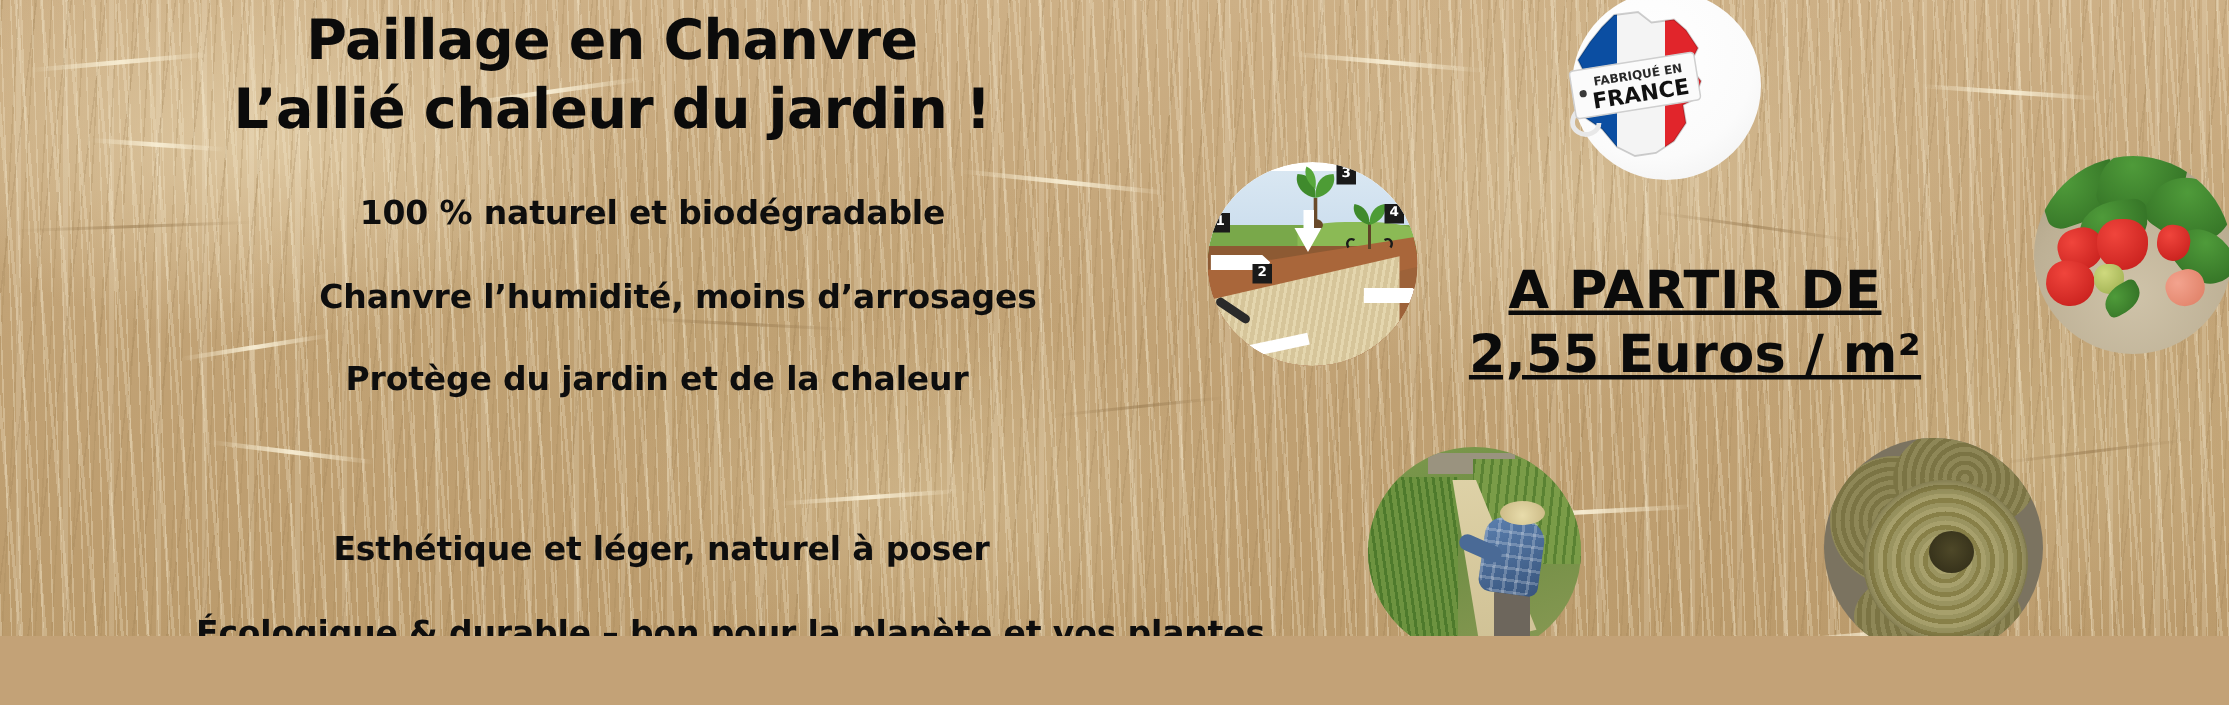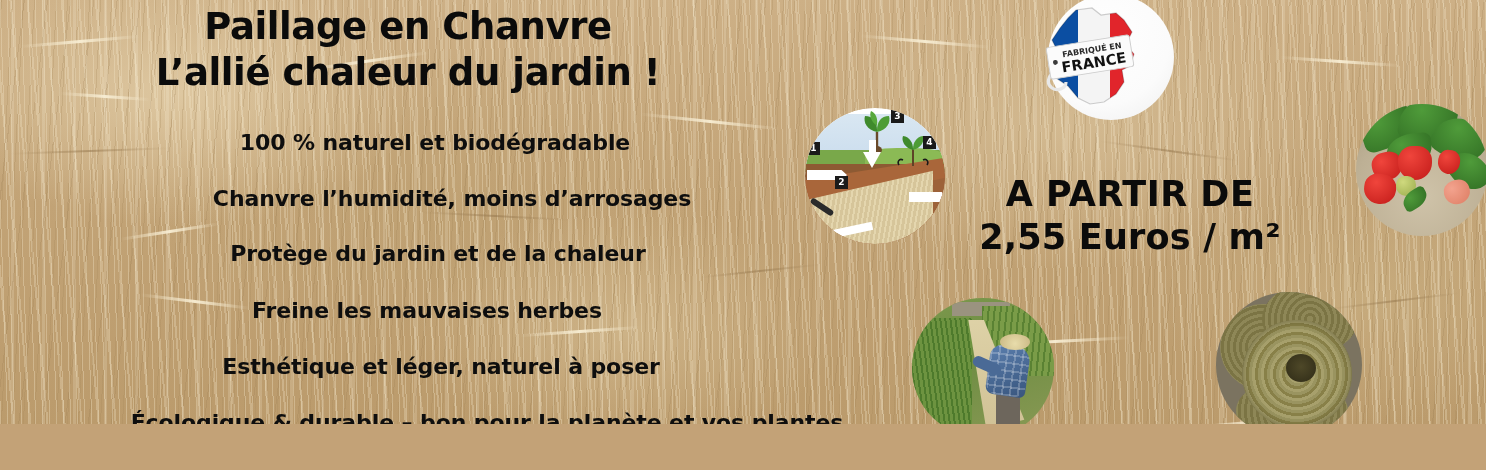--- a/index.html
+++ b/index.html
@@ -67,21 +67,21 @@
   .bl1{top:188px;width:840px;}
   .bl2{top:243px;width:812px;}
   .bl3{top:300px;width:790px;}
   .bl4{top:356px;width:818px;}
   .bl5{top:412px;width:910px;}
 
   
   .price-block{position:absolute;left:940px;top:176px;width:380px;text-align:center;}
   .price-line{
     font-family:"DejaVu Sans","Liberation Sans",sans-serif;
-    font-weight:bold;color:#0b0b0b;white-space:nowrap;line-height:1.06;
+    font-weight:bold;color:#0b0b0b;white-space:nowrap;line-height:1.06;text-decoration:underline;
   }
   .price-top{font-size:35px;letter-spacing:.5px;}
   .price-bot{font-size:35px;letter-spacing:.2px;margin-top:6px;}
 
   
   .photo{position:absolute;border-radius:50%;overflow:hidden;}
 
   
   .badge-france{left:1030px;top:-6px;width:162px;height:126px;}
   .badge-disc{
@@ -191,21 +191,20 @@
     <div class="stalk dark" style="left:860px;top:440px;width:120px;transform:rotate(5deg);"></div>
   </div>
 
   <div class="left-col">
     <div class="headline l1">Paillage en Chanvre</div>
     <div class="headline l2">L’allié chaleur du jardin !</div>
 
     <div class="bullet bl0">100 % naturel et biodégradable</div>
     <div class="bullet bl1">Chanvre l’humidité, moins d’arrosages</div>
     <div class="bullet bl2">Protège du jardin et de la chaleur</div>
-    <div class="bullet bl3">Freine les mauvaises herbes</div>
     <div class="bullet bl4">Esthétique et léger, naturel à poser</div>
     <div class="bullet bl5">Écologique &amp; durable – bon pour la planète et vos plantes</div>
   </div>
 
   <div class="price-block">
     <div class="price-line price-top">A PARTIR DE</div>
     <div class="price-line price-bot">2,55 Euros /  m²</div>
   </div>
 
   <div class="photo badge-france">

